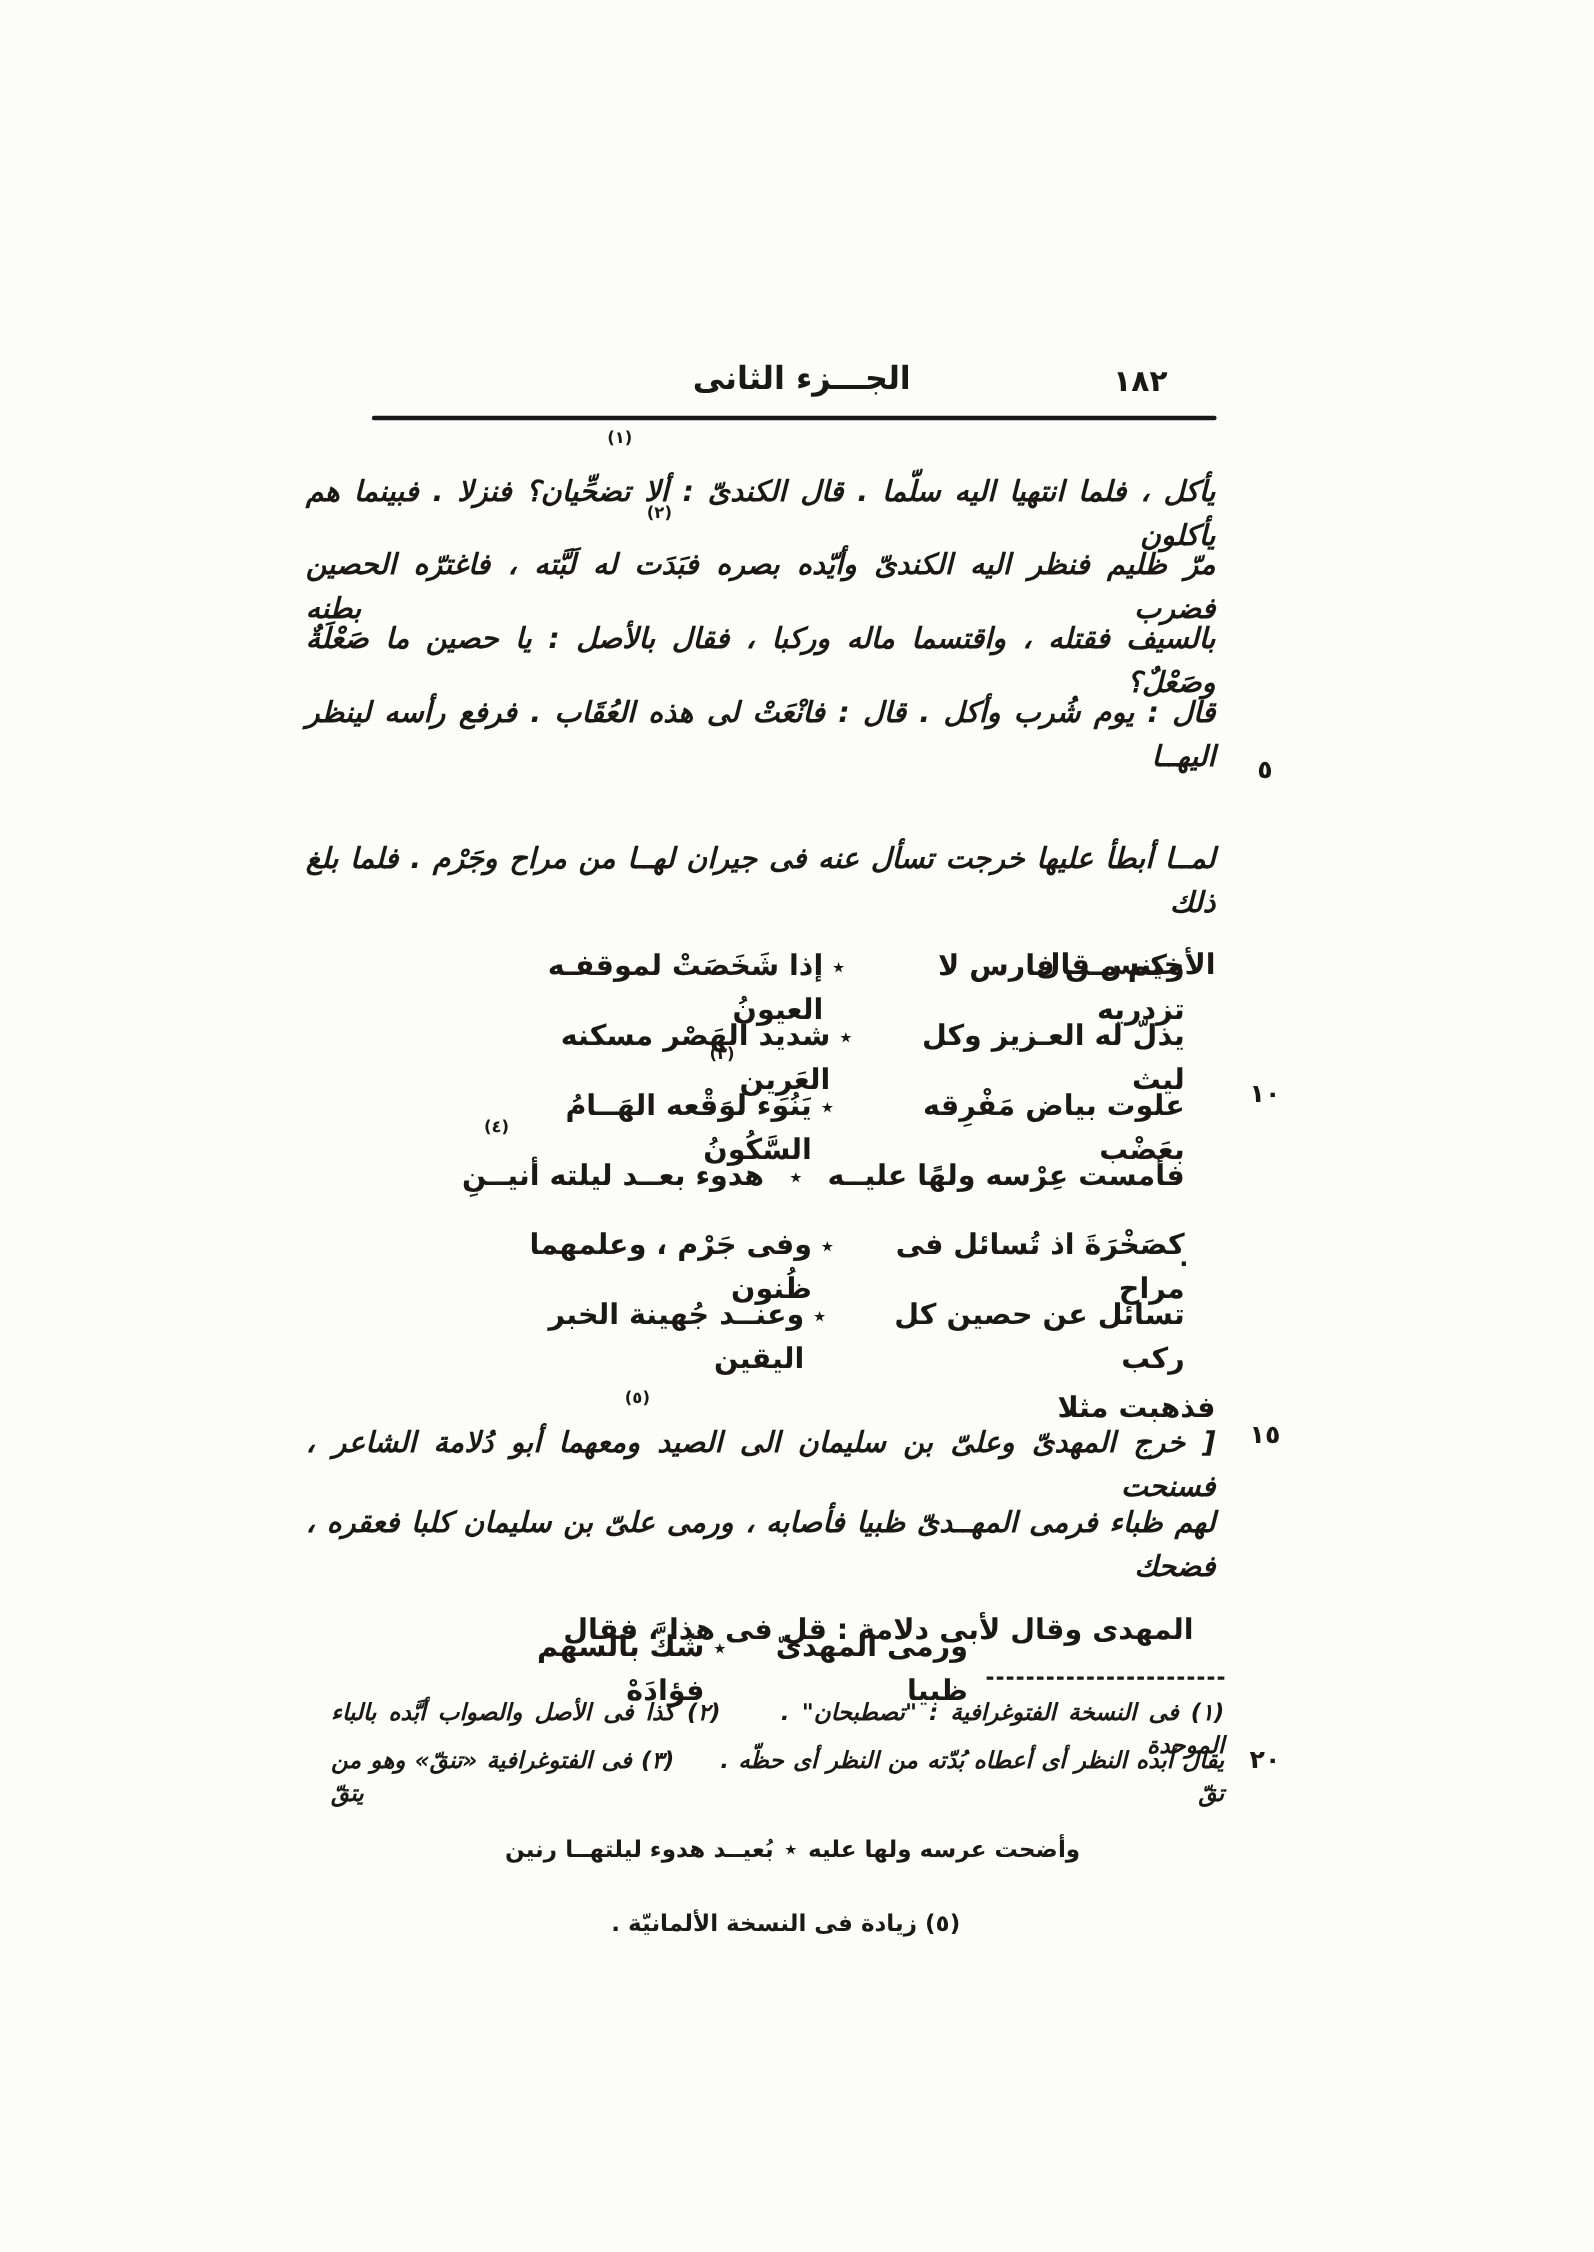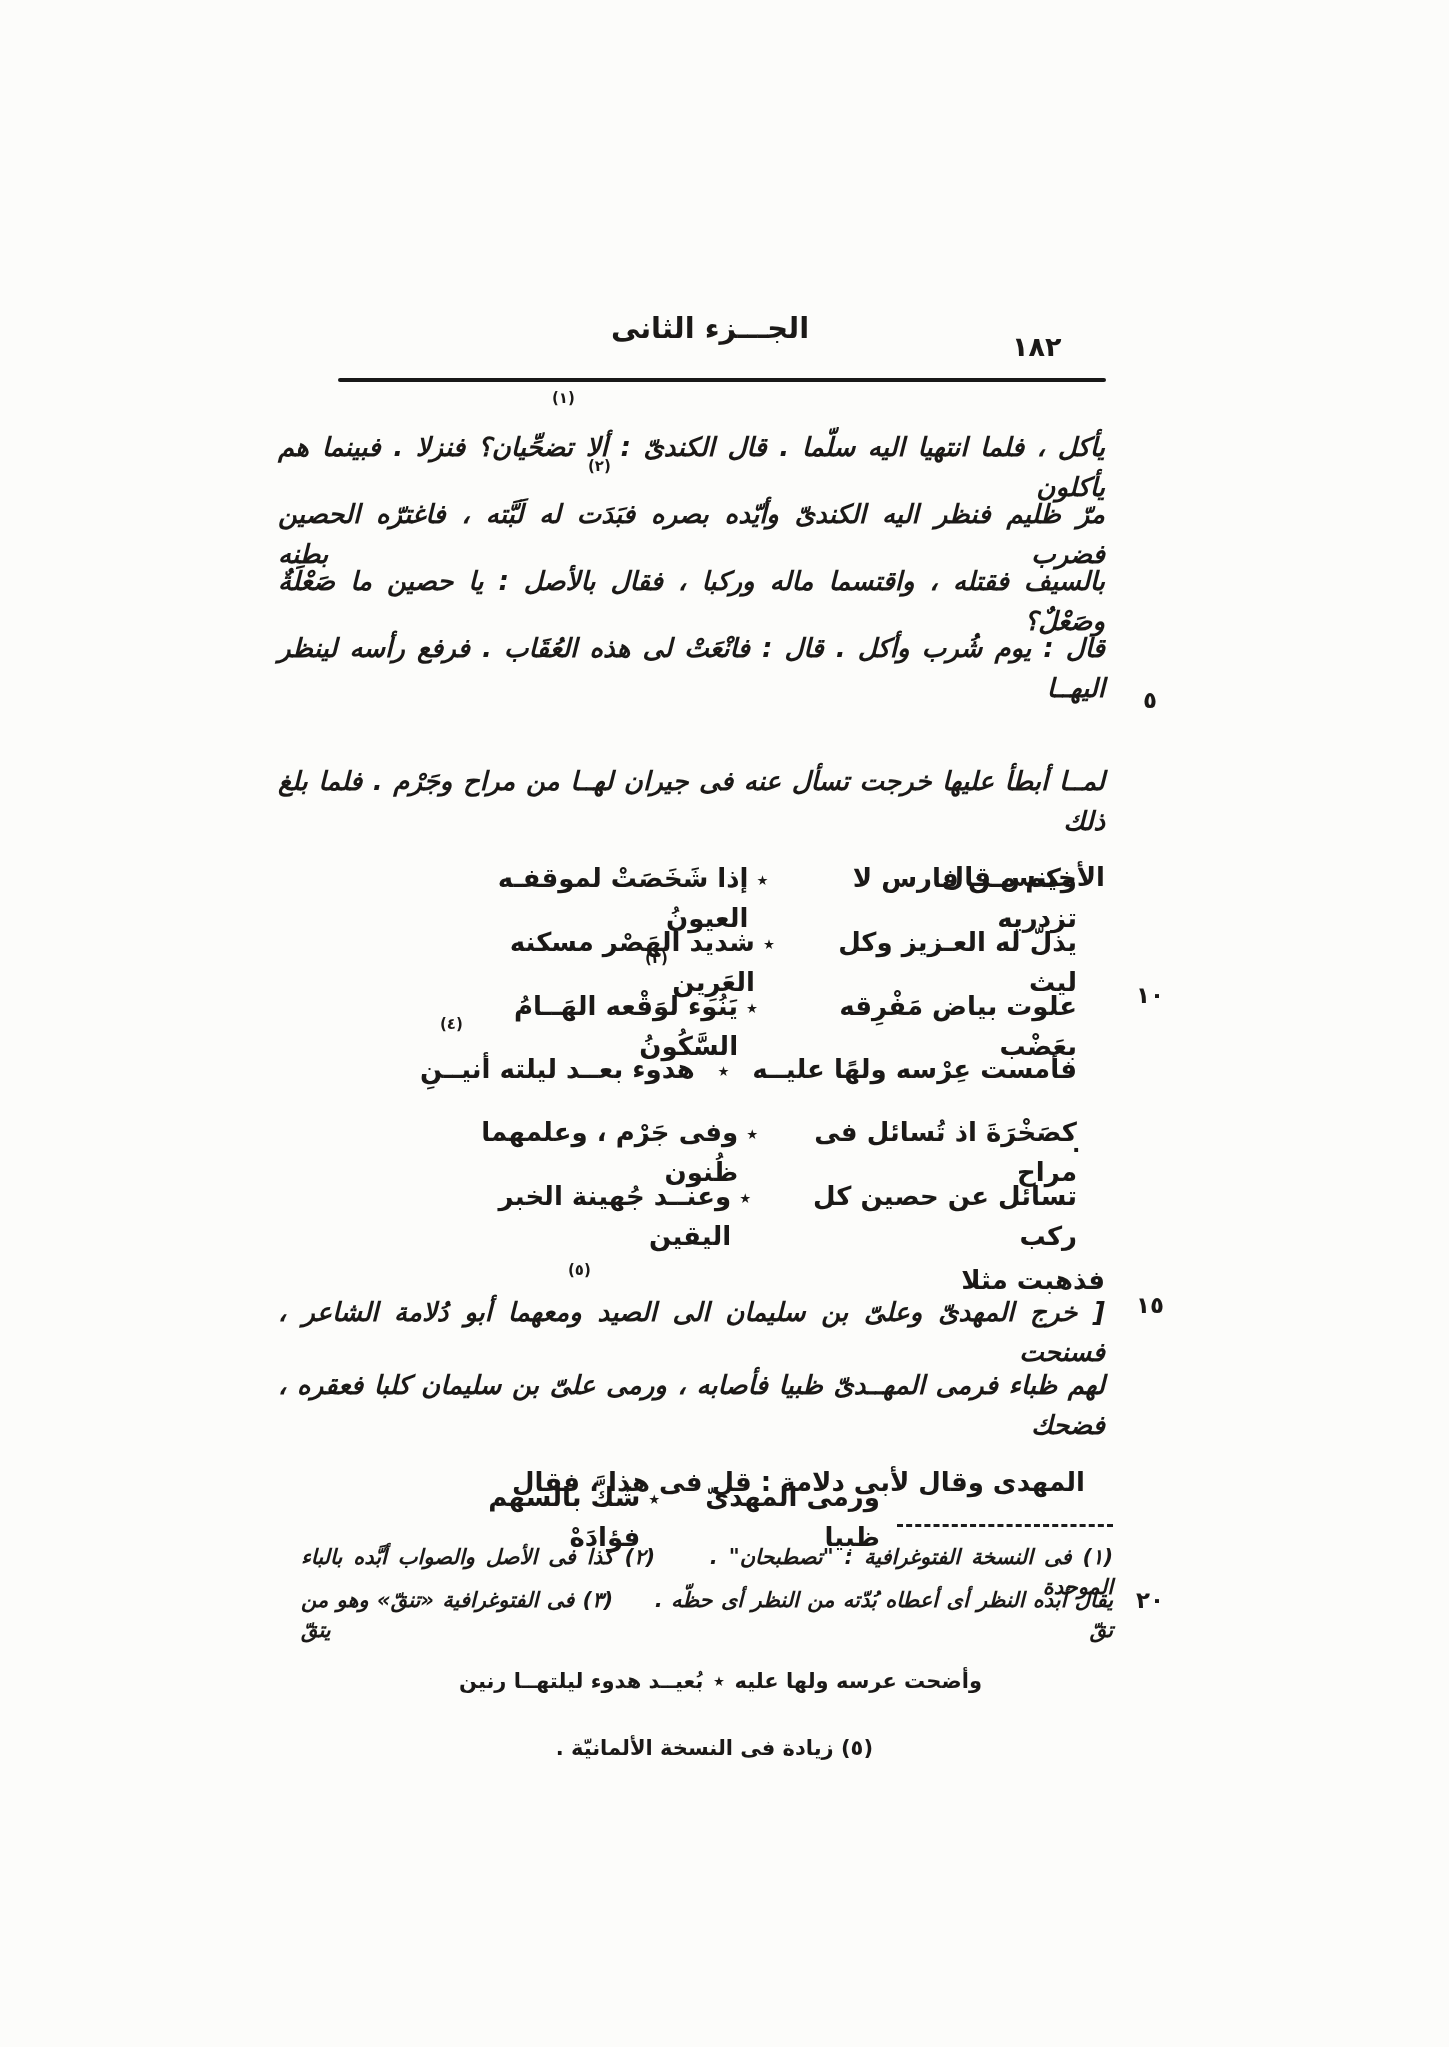--- a/index.html
+++ b/index.html
@@ -8,21 +8,21 @@
     width:1449px;height:2047px;
     background:#fcfcfa;
     color:#1b1917;
     font-family:"DejaVu Sans", sans-serif;
     font-weight:bold;
     overflow:hidden;
   }
   .abs{position:absolute;}
   .rtl{direction:rtl;unicode-bidi:isolate;}
   
-  .hdr-title{top:310px;left:592px;width:236px;text-align:center;font-size:29px;line-height:36px;}
+  .hdr-title{top:326px;left:592px;width:236px;text-align:right;font-size:29px;line-height:36px;}
   .hdr-num{top:330px;left:1012px;font-size:27px;line-height:34px;}
   .hdr-rule{top:378px;left:338px;width:768px;height:4px;background:#181818;border-radius:2px;}
   
   .prose{right:344px;width:827px;font-size:26px;line-height:40px;height:40px;white-space:nowrap;}
   .just{white-space:normal;text-align:justify;text-align-last:justify;font-style:italic;}
   .ragged{text-align:right;margin-top:32px;}
   
   .pline{left:420px;width:657px;display:flex;justify-content:space-between;align-items:baseline;direction:rtl;font-size:26px;line-height:40px;}
   .pline .sep{padding:0 8px;font-size:22px;}
   .pline2{left:435px;width:445px;}

